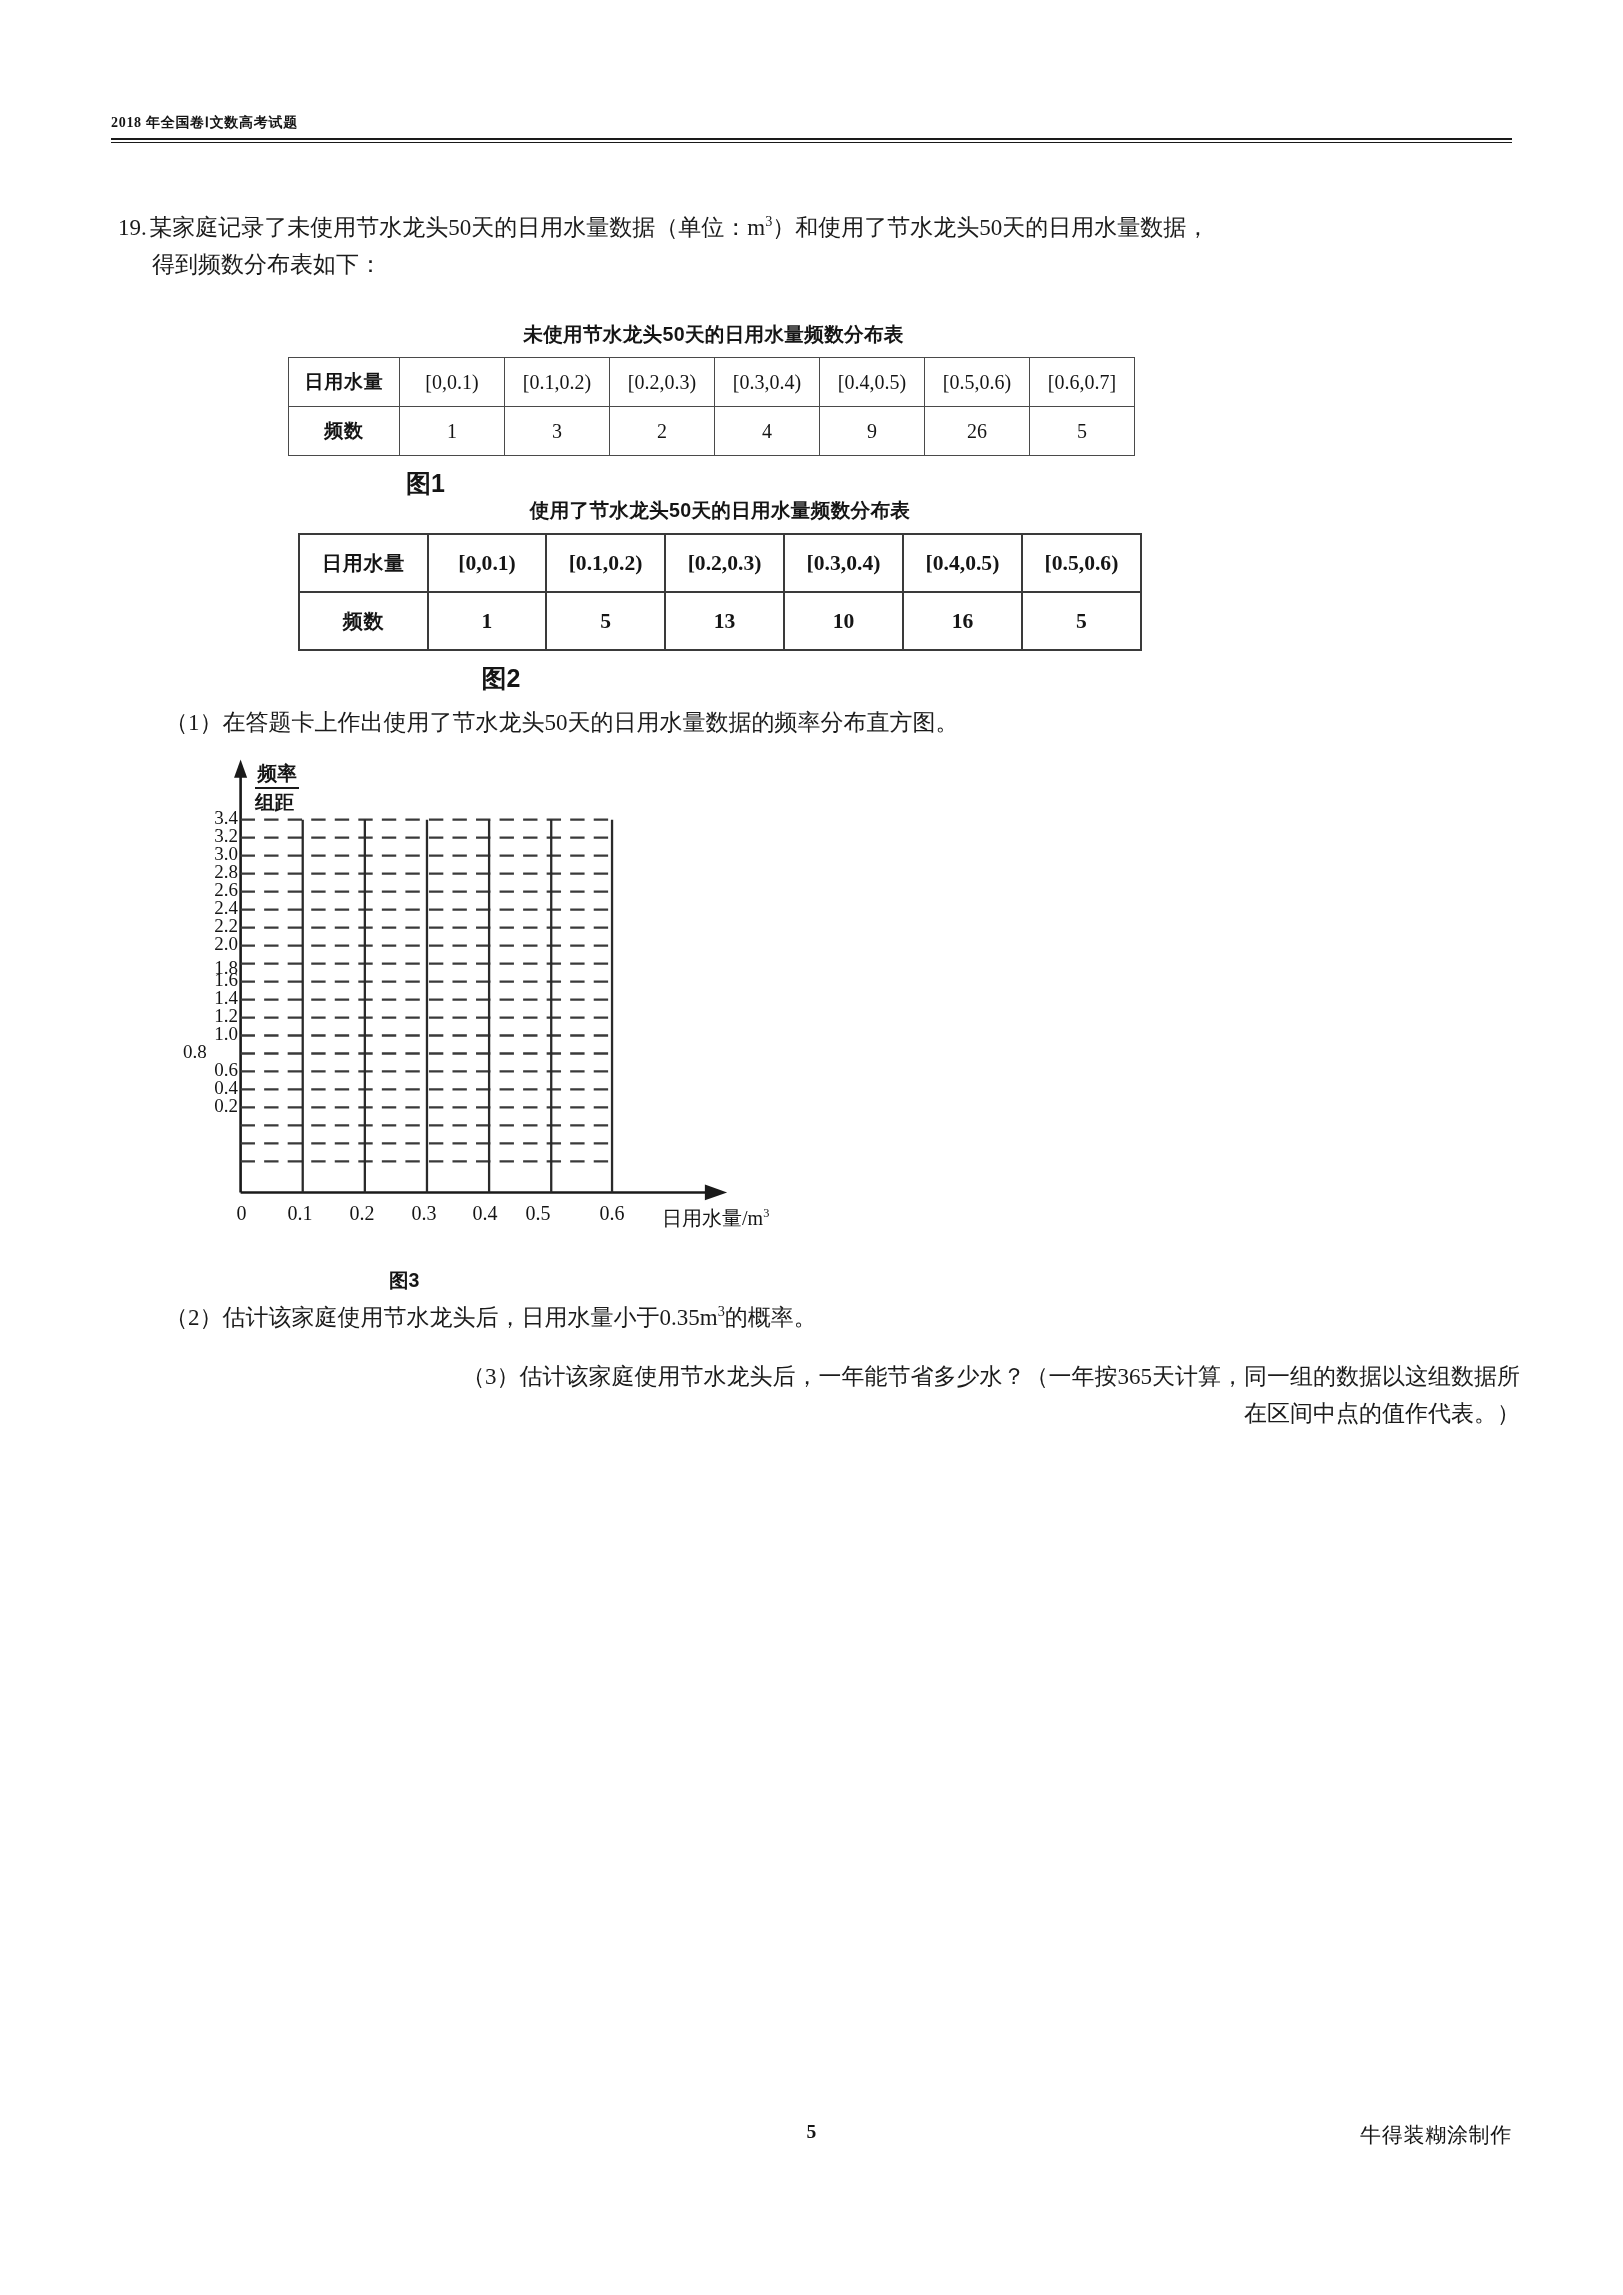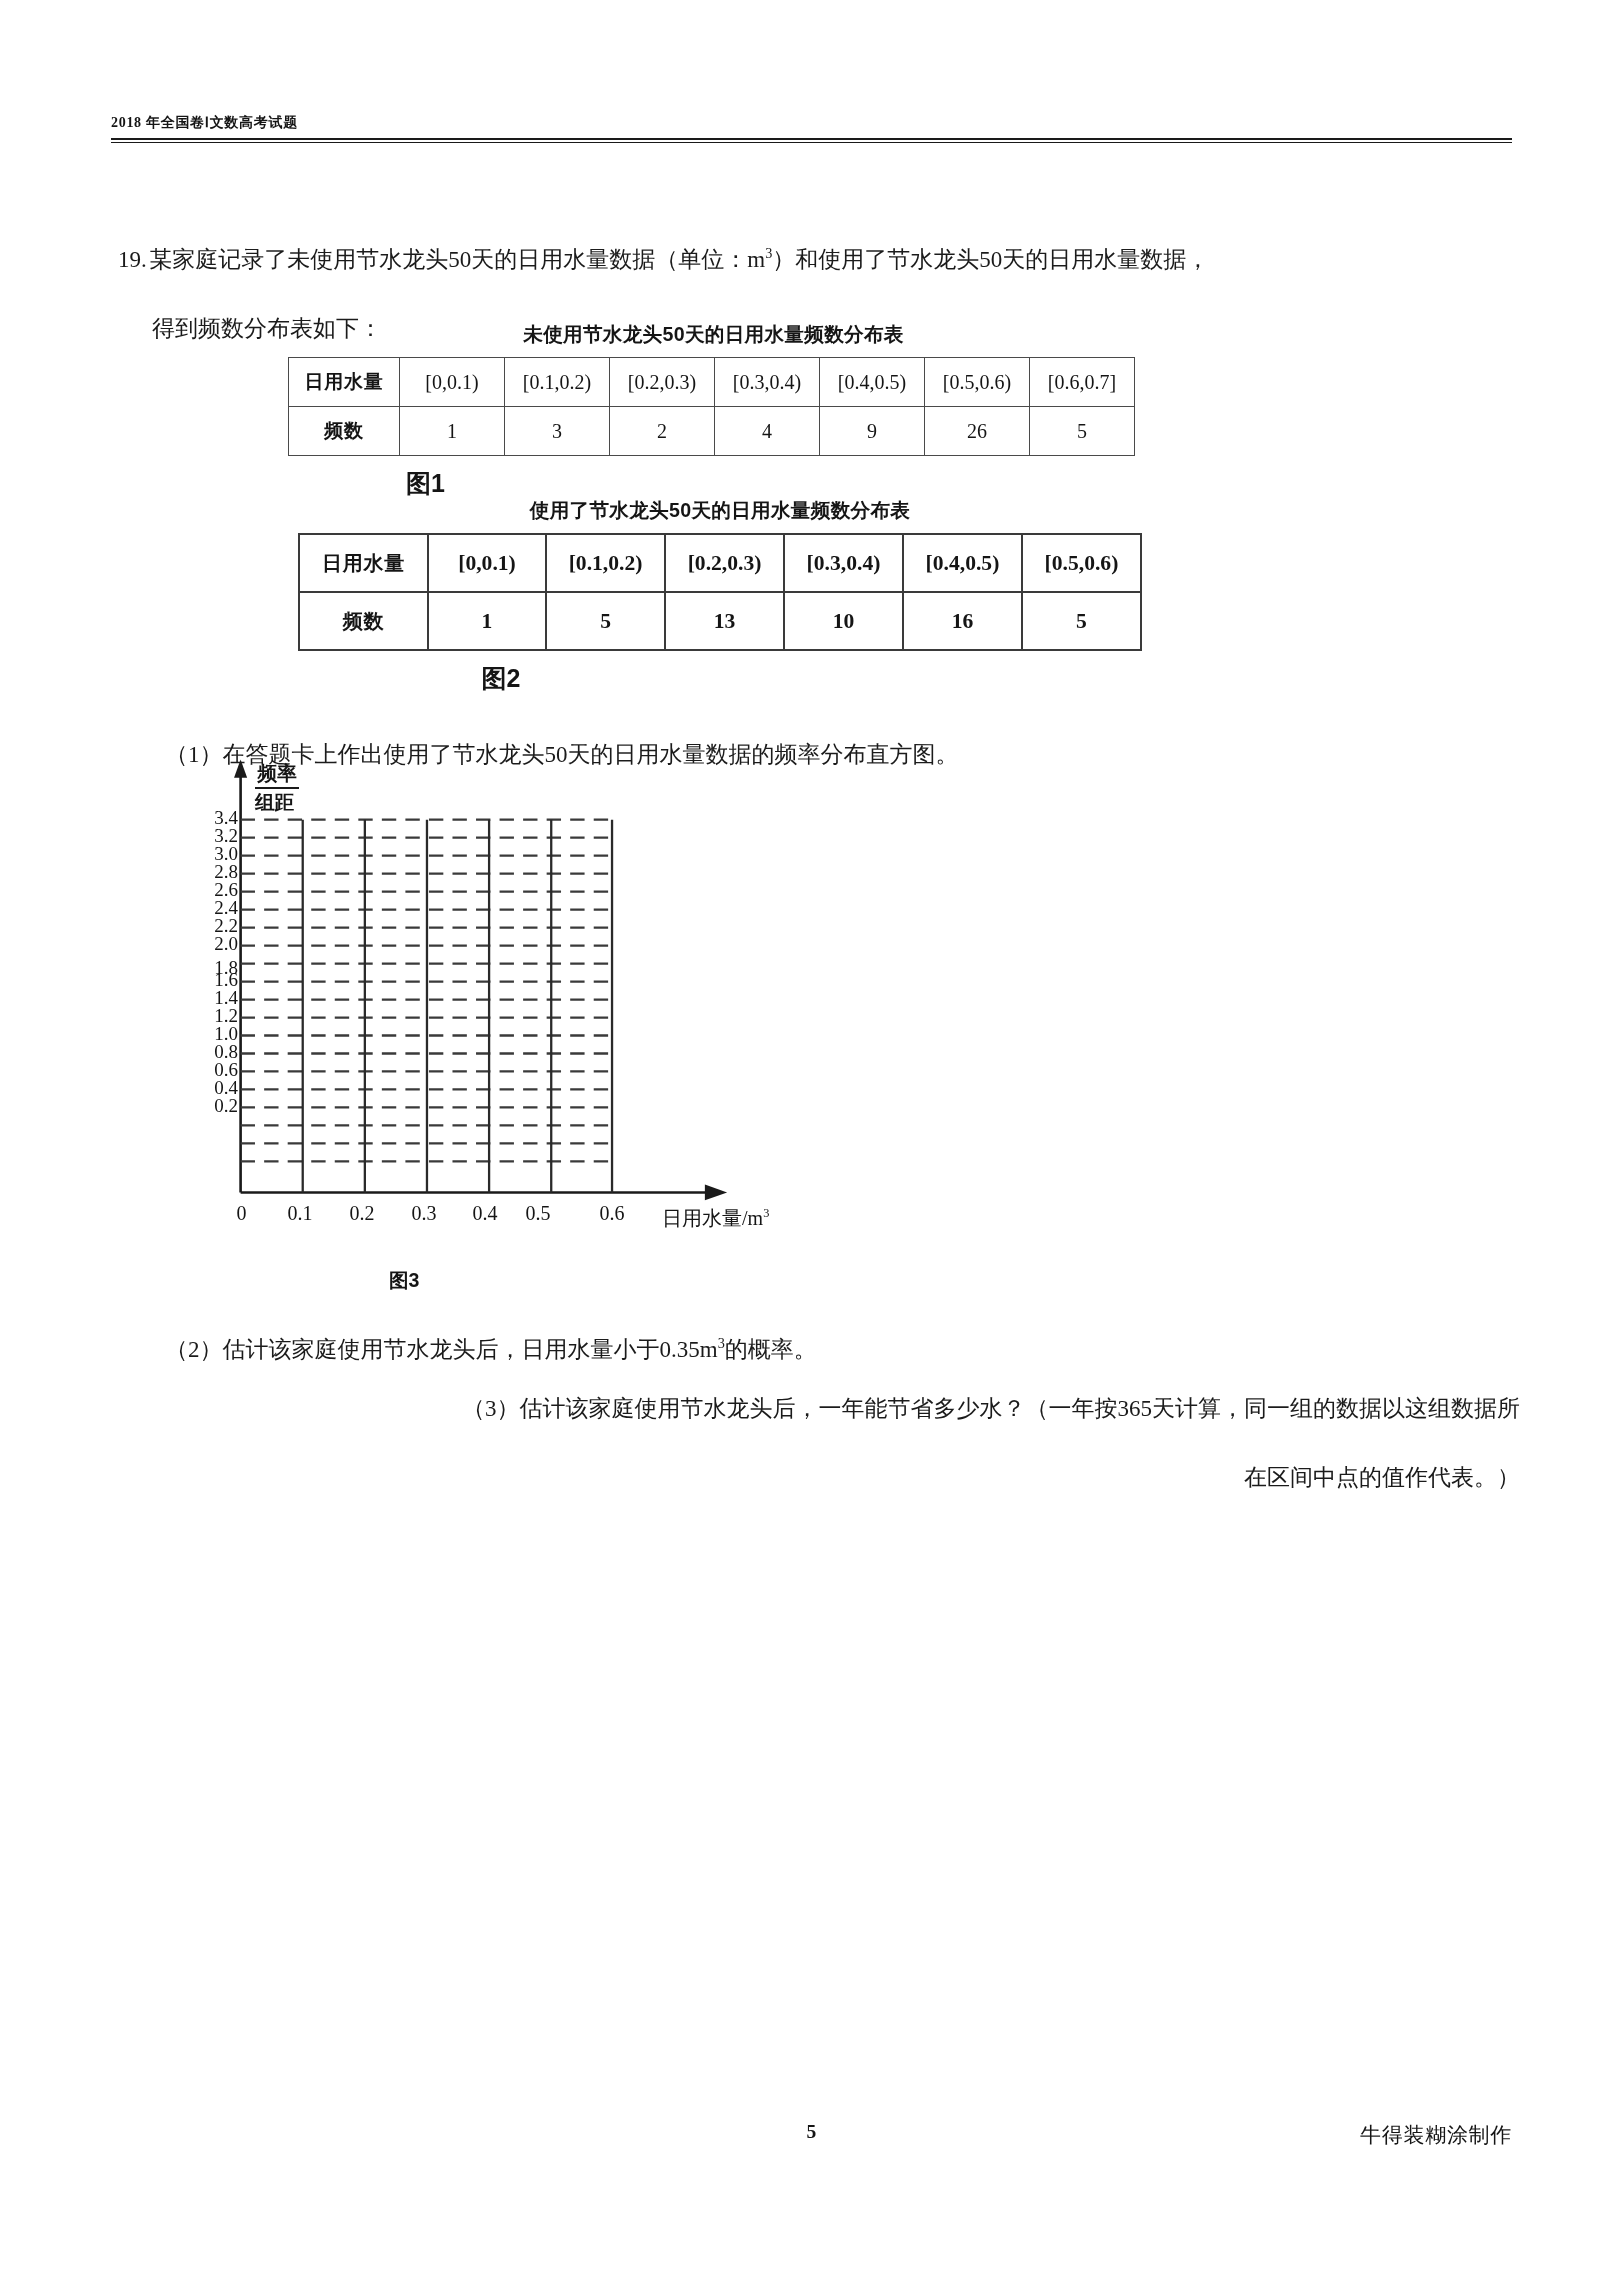--- a/index.html
+++ b/index.html
@@ -34,21 +34,20 @@
 
   
   .q-block{
     position:absolute; left:118px; top:209px; width:1394px;
   }
   .q-line{
     font-size:23px;
     line-height:1.62;
     white-space:nowrap;
     color:#1b1b1b;
-    margin-top:32px;
   }
   .q-line.indent{ padding-left:34px; }
   .q-num{ margin-right:2.6px; }
   sup{ font-size:0.62em; vertical-align:super; }
 
   
   .tbl-block{ position:absolute; }
   .tbl-caption{
     text-align:center;
     font-size:19.6px;
@@ -260,21 +259,21 @@
     <div style="position:absolute;left:0;top:108px;width:55px;text-align:right;font-size:19px;">2.8</div>
     <div style="position:absolute;left:0;top:126px;width:55px;text-align:right;font-size:19px;">2.6</div>
     <div style="position:absolute;left:0;top:144px;width:55px;text-align:right;font-size:19px;">2.4</div>
     <div style="position:absolute;left:0;top:162px;width:55px;text-align:right;font-size:19px;">2.2</div>
     <div style="position:absolute;left:0;top:180px;width:55px;text-align:right;font-size:19px;">2.0</div>
     <div style="position:absolute;left:0;top:204px;width:55px;text-align:right;font-size:19px;">1.8</div>
     <div style="position:absolute;left:0;top:216px;width:55px;text-align:right;font-size:19px;">1.6</div>
     <div style="position:absolute;left:0;top:234px;width:55px;text-align:right;font-size:19px;">1.4</div>
     <div style="position:absolute;left:0;top:252px;width:55px;text-align:right;font-size:19px;">1.2</div>
     <div style="position:absolute;left:0;top:270px;width:55px;text-align:right;font-size:19px;">1.0</div>
-    <div style="position:absolute;left:0;top:288px;width:55px;text-align:right;font-size:19px;">0.8</div>
+    <div style="position:absolute;left:0;top:288px;width:55px;text-align:left;font-size:19px;">0.8</div>
     <div style="position:absolute;left:0;top:306px;width:55px;text-align:right;font-size:19px;">0.6</div>
     <div style="position:absolute;left:0;top:324px;width:55px;text-align:right;font-size:19px;">0.4</div>
     <div style="position:absolute;left:0;top:342px;width:55px;text-align:right;font-size:19px;">0.2</div>
   </div>
 
   <div style="position:absolute; left:59px; top:9.2px; text-align:left; font-family:'Liberation Sans', sans-serif; font-weight:bold; font-size:19.6px; line-height:1.18;">
     <div style="border-bottom:2px solid #1a1a1a; padding:0 2.6px 1.3px 2.6px;">频率</div>
     <div style="padding-top:2px;">组距</div>
   </div>
 

